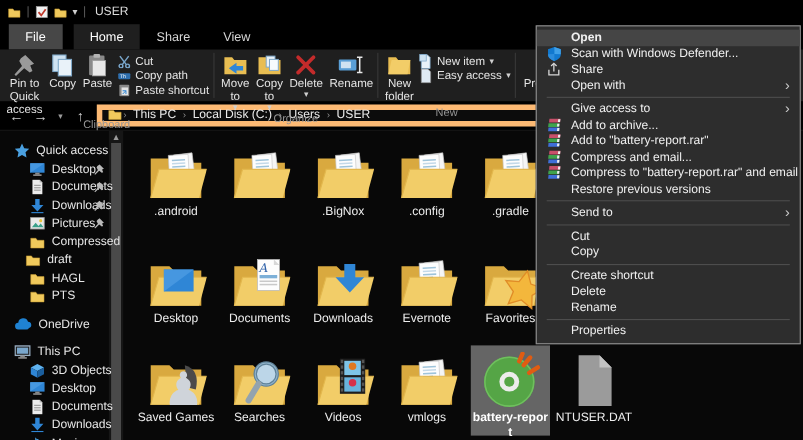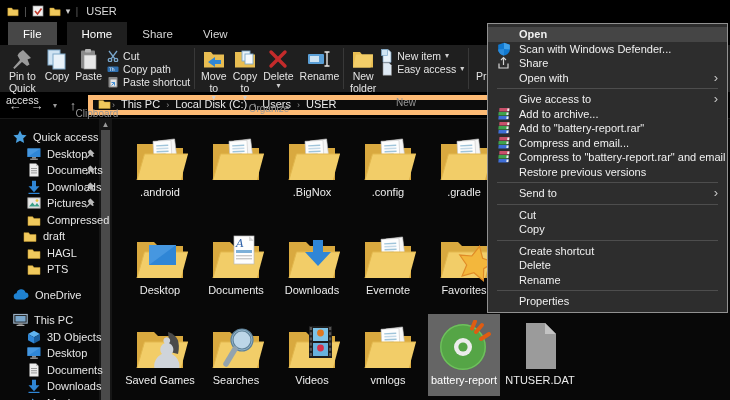--- a/index.html
+++ b/index.html
@@ -746,21 +746,21 @@
               <rect x="25" y="19" width="12" height="1.4" fill="#9fc4da"></rect>
               <rect x="25" y="22" width="9" height="1.4" fill="#4d92c0"></rect>
               <rect x="25" y="25" width="12" height="1.4" fill="#c4d9e8"></rect>
             </g>
             <path d="M5,48 L12.5,22 H56 L49,48 Z" fill="#f2cd68"></path>
             <path d="M5,48 L12.5,22 H56" fill="none" stroke="#e3b84e" stroke-width="1"></path>
           </svg>
         </div>
         <div class="flabel">vmlogs</div>
       </div>
-      <div class="cell selected" style="left: 316px; top: 195px; height: 82px;">
+      <div class="cell selected" style="left: 316px; top: 195px; height: 82px; font-weight: bold;">
         <div class="fic">
           <svg width="56" height="52" viewBox="0 0 56 52" xmlns="http://www.w3.org/2000/svg">
             <circle cx="27" cy="27" r="23" fill="#55a546"></circle>
             <circle cx="27" cy="27" r="22.2" fill="none" stroke="#6fbf5e" stroke-width="1.4"></circle>
             <circle cx="27" cy="27" r="9" fill="#ececec"></circle>
             <circle cx="27" cy="27" r="4.6" fill="#55a546"></circle>
             <g stroke="#e05c12" stroke-width="4" stroke-linecap="round">
               <path d="M40,12 l6,-7"></path>
               <path d="M45,19 l8,-5"></path>
               <path d="M36,8.5 l3,-7"></path>

